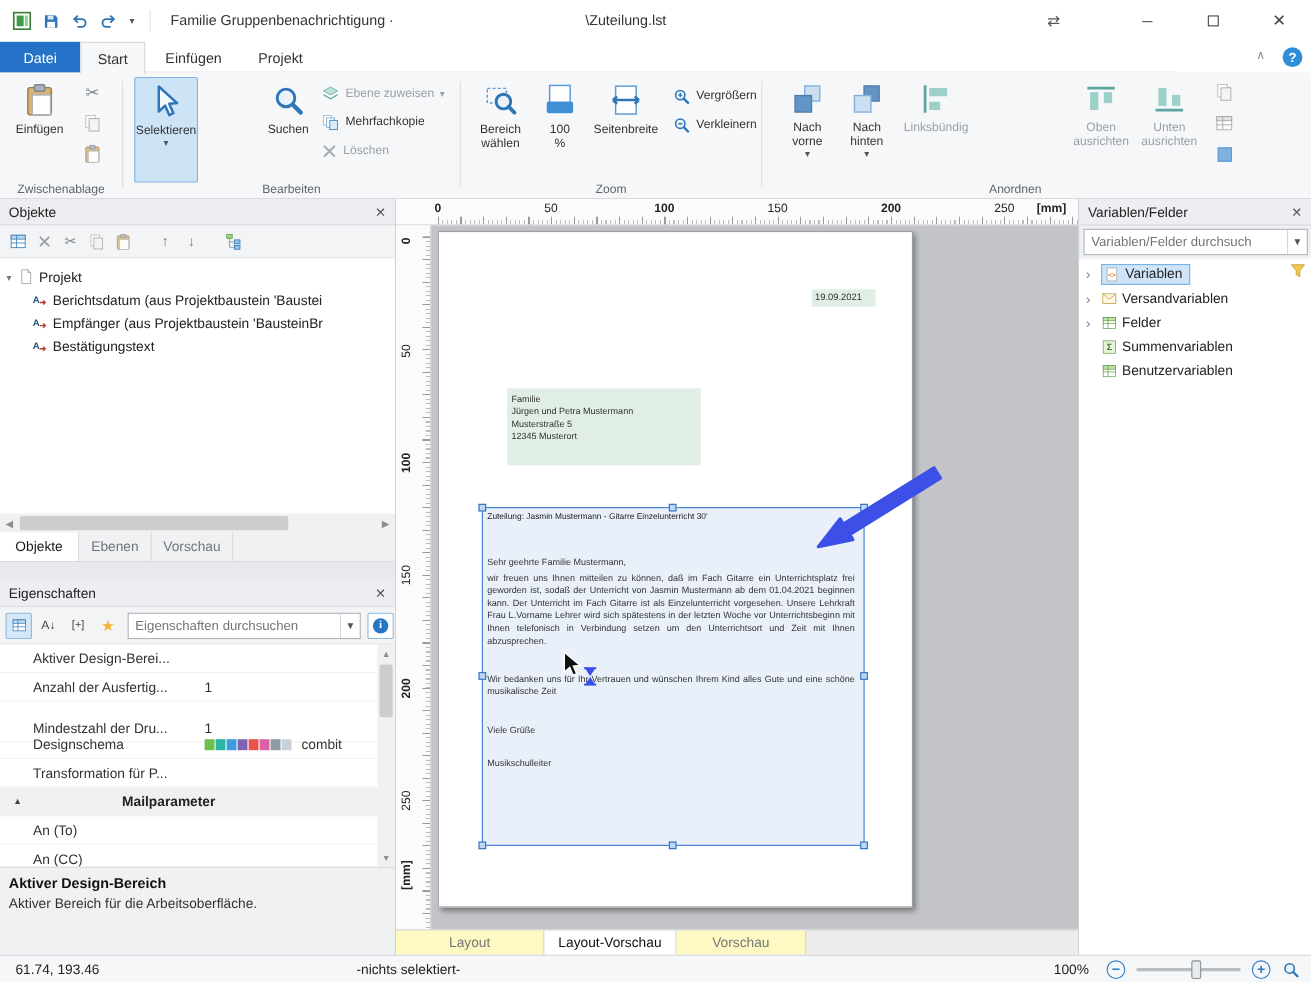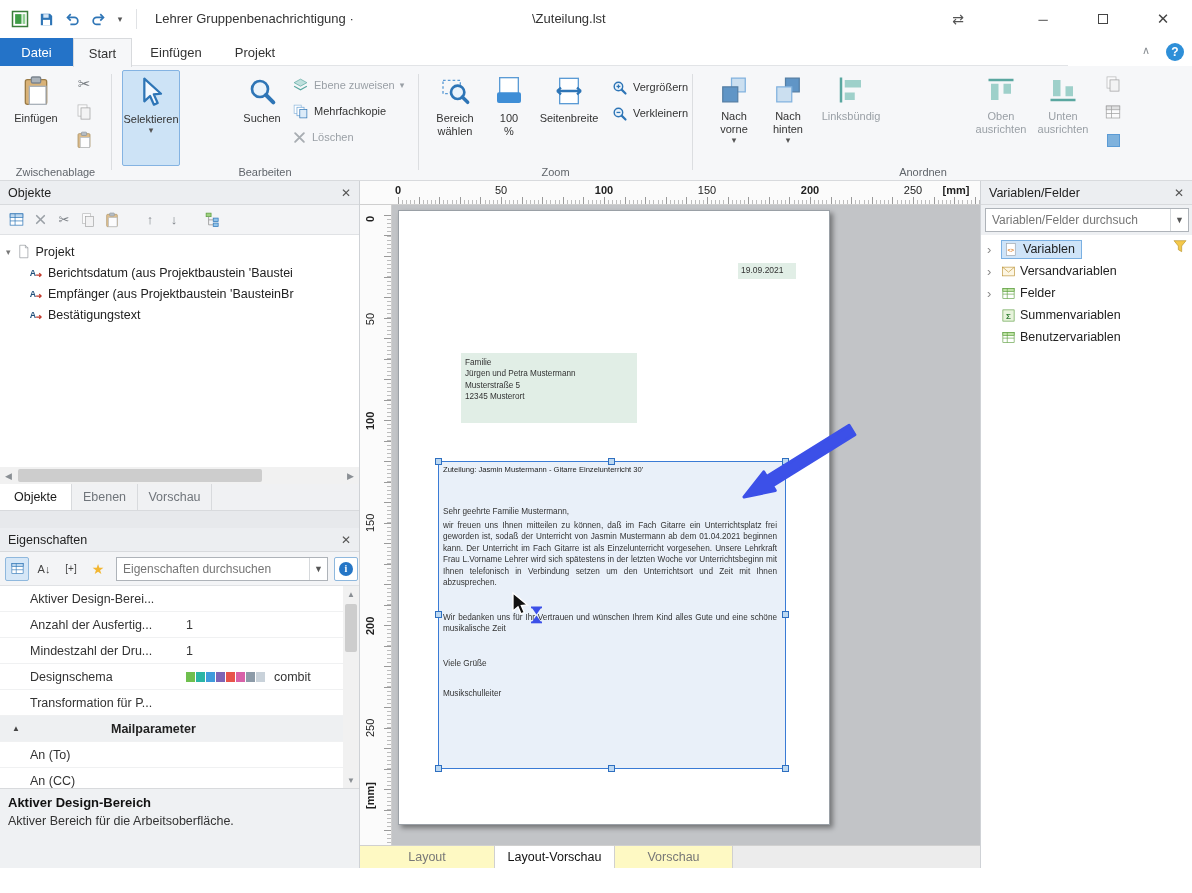--- a/index.html
+++ b/index.html
@@ -272,21 +272,21 @@
           <use href="#i-undo"></use>
         </svg>
       </span>
     <span class="qa-btn" style="left:86px">
         <svg class="ic" width="17" height="17">
           <use href="#i-redo"></use>
         </svg>
       </span>
     <span class="qa-btn" style="left:112px;width:16px;color:#555;font-size:9px">▾</span>
     <span class="abs" style="left:136px;top:9px;width:1px;height:20px;background:#e0e2e5"></span>
-    <span class="title-text" style="left:155px">Lehrer Gruppenbenachrichtigung ·</span>
+    <span class="title-text" style="left:155px">Familie Gruppenbenachrichtigung ·</span>
     <span class="title-text" style="left:532px">\Zuteilung.lst</span>
     <span class="win-btn" style="left:940px;width:36px;font-size:14px;color:#555">⇄</span>
     <span class="win-btn" style="left:1022px">─</span>
     <span class="win-btn" style="left:1082px">
         <span class="max-box"></span>
       </span>
     <span class="win-btn" style="left:1142px;font-size:15px">✕</span>
   </div>
 
   <div class="tabrow">
@@ -560,21 +560,21 @@
     </div>
     <div class="prop-grid">
       <div class="prow" style="top:0">
         <span class="nm">Aktiver Design-Berei...</span>
           <span class="vl"></span>
       </div>
       <div class="prow" style="top:26px">
         <span class="nm">Anzahl der Ausfertig...</span>
           <span class="vl">1</span>
       </div>
-      <div class="prow" style="top:52px">
+      <div class="prow" style="top:63px">
         <span class="nm">Mindestzahl der Dru...</span>
           <span class="vl">1</span>
       </div>
       <div class="prow" style="top:78px">
         <span class="nm">Designschema</span>
         <span class="vl">
             <span style="display:inline-flex;align-items:center;margin-right:8px">
               <span class="sw" style="background: rgb(111, 191, 78);"></span>
               <span class="sw" style="background: rgb(42, 181, 165);"></span>
               <span class="sw" style="background: rgb(63, 155, 220);"></span>
@@ -736,14 +736,29 @@
       </div>
       <div class="vrow" style="left:20px;top:91px">
         <svg class="ic" width="15" height="15">
             <use href="#i-fields"></use>
           </svg>
         <span>Benutzervariablen</span>
       </div>
     </div>
   </div>
 
+  <div class="statusbar">
+    <span style="margin-left:14px;width:220px">61.74, 193.46</span>
+    <span style="margin-left:90px">-nichts selektiert-</span>
+    <span style="margin-left:auto">100%</span>
+    <span class="zoom-circle" style="margin-left:16px">−</span>
+    <div class="slider-track" style="margin-left:10px">
+      <span class="slider-thumb" style="left:50px"></span>
+    </div>
+    <span class="zoom-circle" style="margin-left:10px">+</span>
+    <span style="margin-left:10px;margin-right:10px">
+        <svg class="ic" width="17" height="17">
+          <use href="#i-mag"></use>
+        </svg>
+      </span>
+  </div>
 
 </div>
 
 </body></html>

